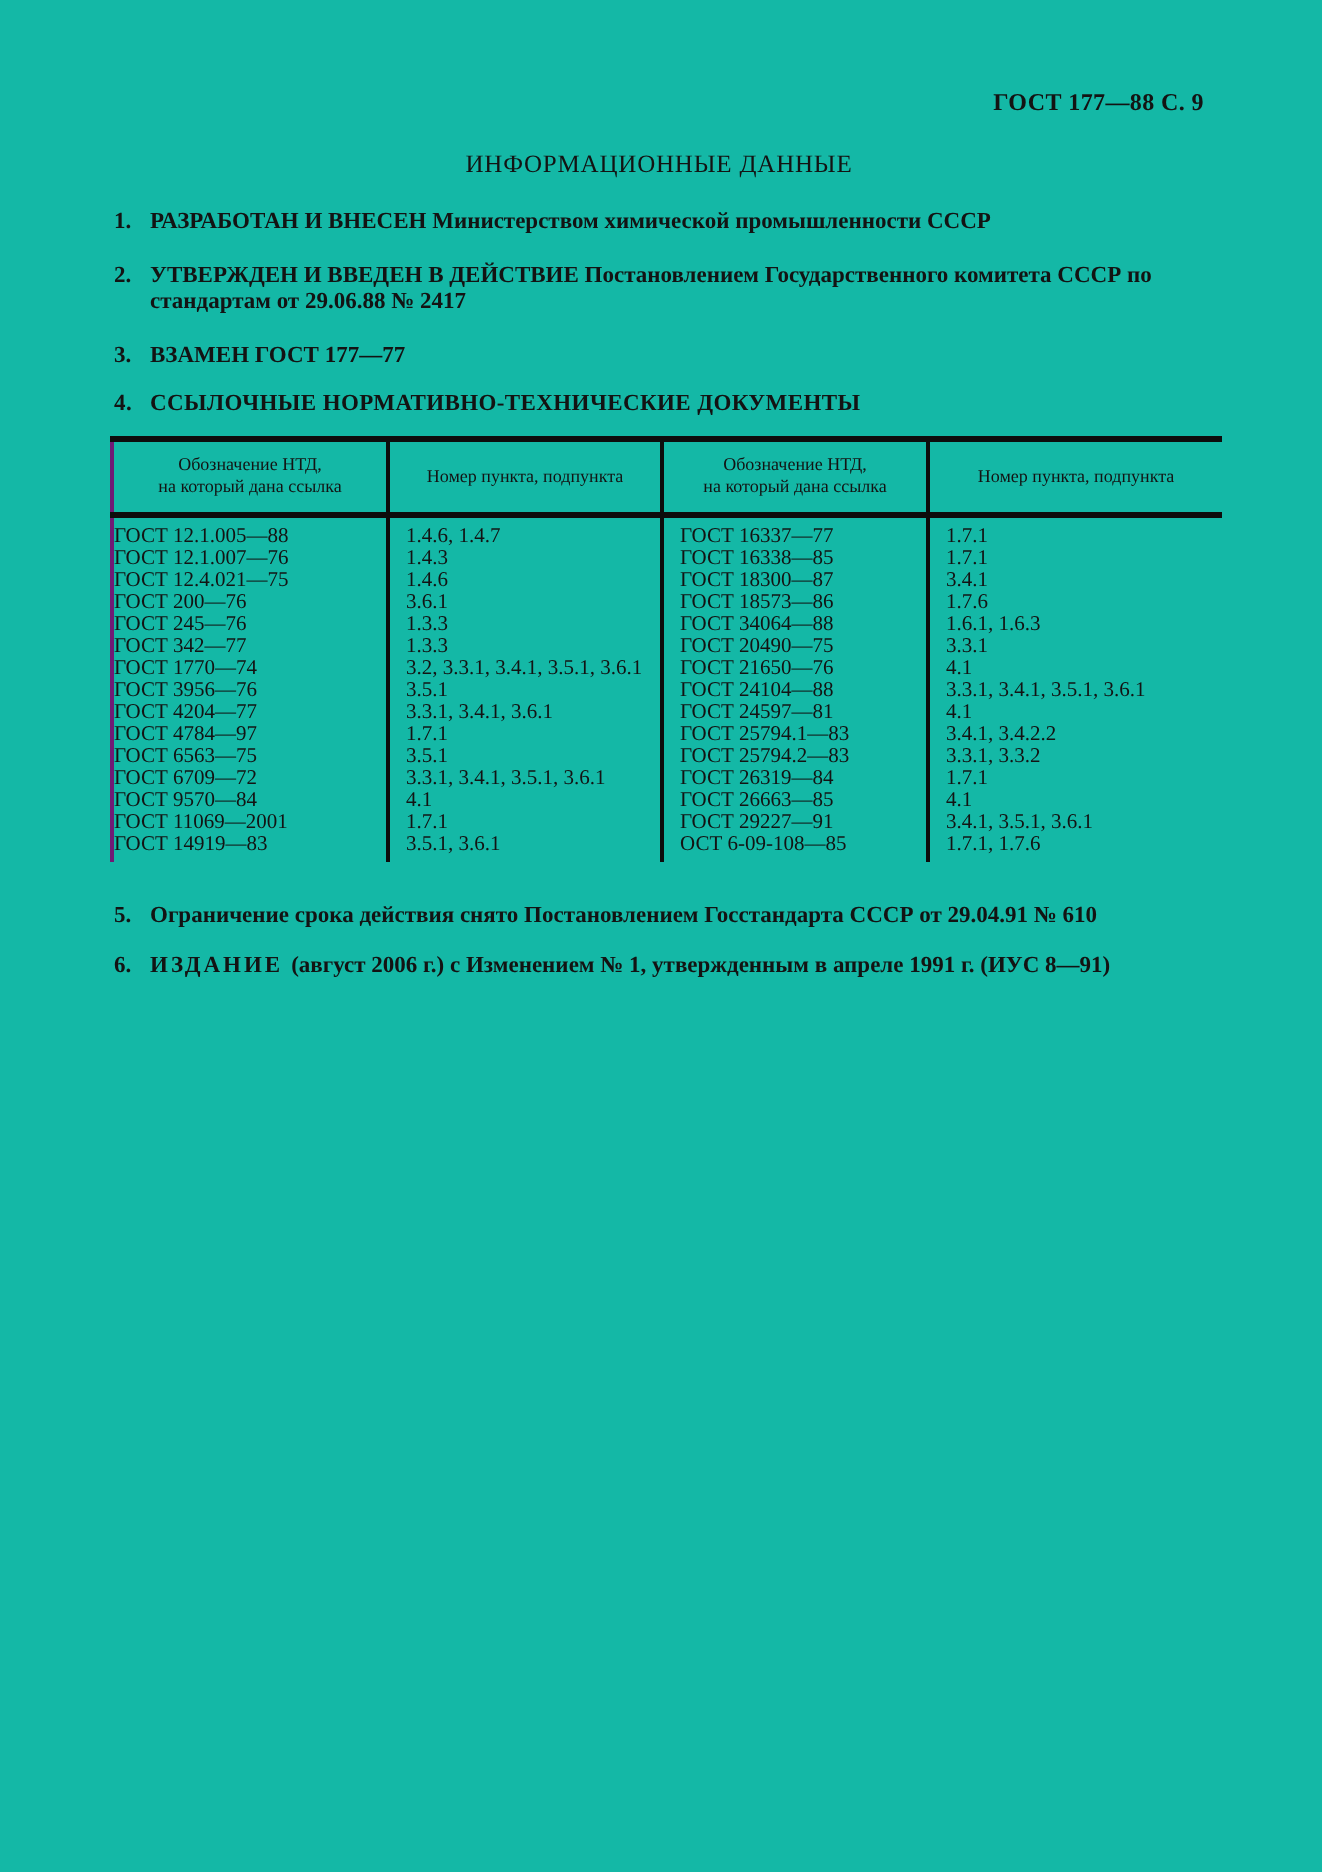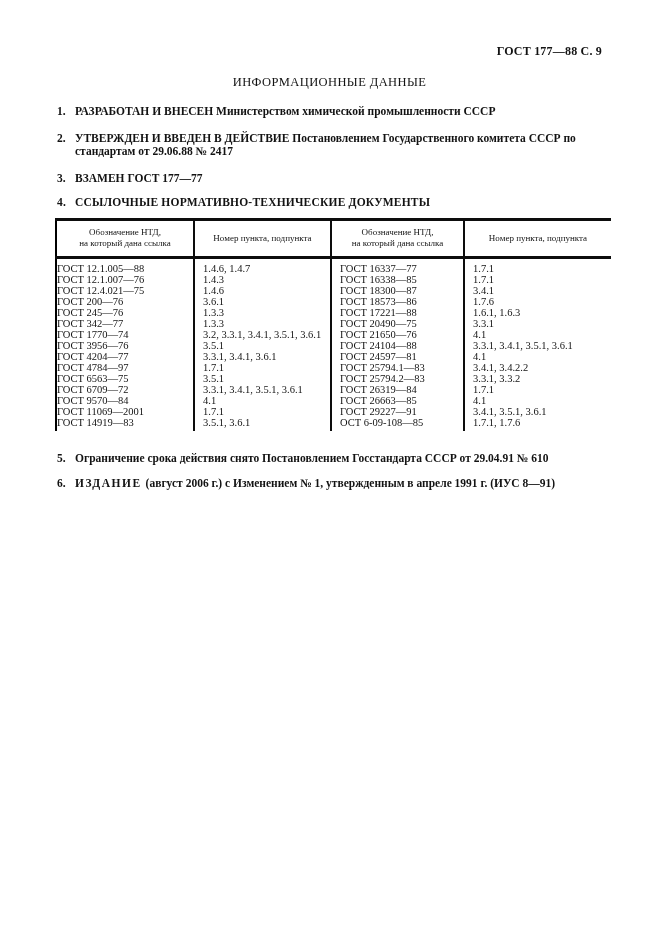--- a/index.html
+++ b/index.html
@@ -1,20 +1,20 @@
 <!DOCTYPE html>
 <html><head>
 <meta charset="utf-8">
 <style>
   * { margin: 0; padding: 0; box-sizing: border-box; }
   html, body { background: #e8e8e8; }
   .page {
     width: 661px;
     height: 936px;
-    background: #ffffff;
+    background: #14b8a6;
     color: #131313;
     position: relative;
     font-family: "Liberation Serif", "DejaVu Serif", serif;
     padding: 44px 59px 0 57px;
     overflow: hidden;
   }
   .doc-header {
     text-align: right;
     font-weight: bold;
     font-size: 12px;
@@ -50,21 +50,21 @@
   .item-6 { margin-top: 12px; }
   .item-lead { letter-spacing: 1.5px; margin-right: 4px; }
 
   table.ntd-table {
     border-collapse: collapse;
     table-layout: fixed;
     width: 555px;
     margin-top: 9px;
     margin-left: -2px;
     border-top: 3px solid #0d0d0d;
-    border-left: 2px solid #000000;
+    border-left: 2px solid #701a75;
   }
   .ntd-table thead td {
     border-bottom: 3px solid #0d0d0d;
     font-size: 9px;
     line-height: 11px;
     text-align: center;
     vertical-align: middle;
     padding: 6px 3px 7px 3px;
     white-space: pre-line;
     font-weight: normal;
@@ -149,21 +149,21 @@
         </tr>
         <tr>
           <td class="col-doc">ГОСТ 200—76</td>
           <td class="col-ref">3.6.1</td>
           <td class="col-doc">ГОСТ 18573—86</td>
           <td class="col-ref">1.7.6</td>
         </tr>
         <tr>
           <td class="col-doc">ГОСТ 245—76</td>
           <td class="col-ref">1.3.3</td>
-          <td class="col-doc">ГОСТ 17221—88</td>
+          <td class="col-doc">ГОСТ 34064—88</td>
           <td class="col-ref">1.6.1, 1.6.3</td>
         </tr>
         <tr>
           <td class="col-doc">ГОСТ 342—77</td>
           <td class="col-ref">1.3.3</td>
           <td class="col-doc">ГОСТ 20490—75</td>
           <td class="col-ref">3.3.1</td>
         </tr>
         <tr>
           <td class="col-doc">ГОСТ 1770—74</td>

